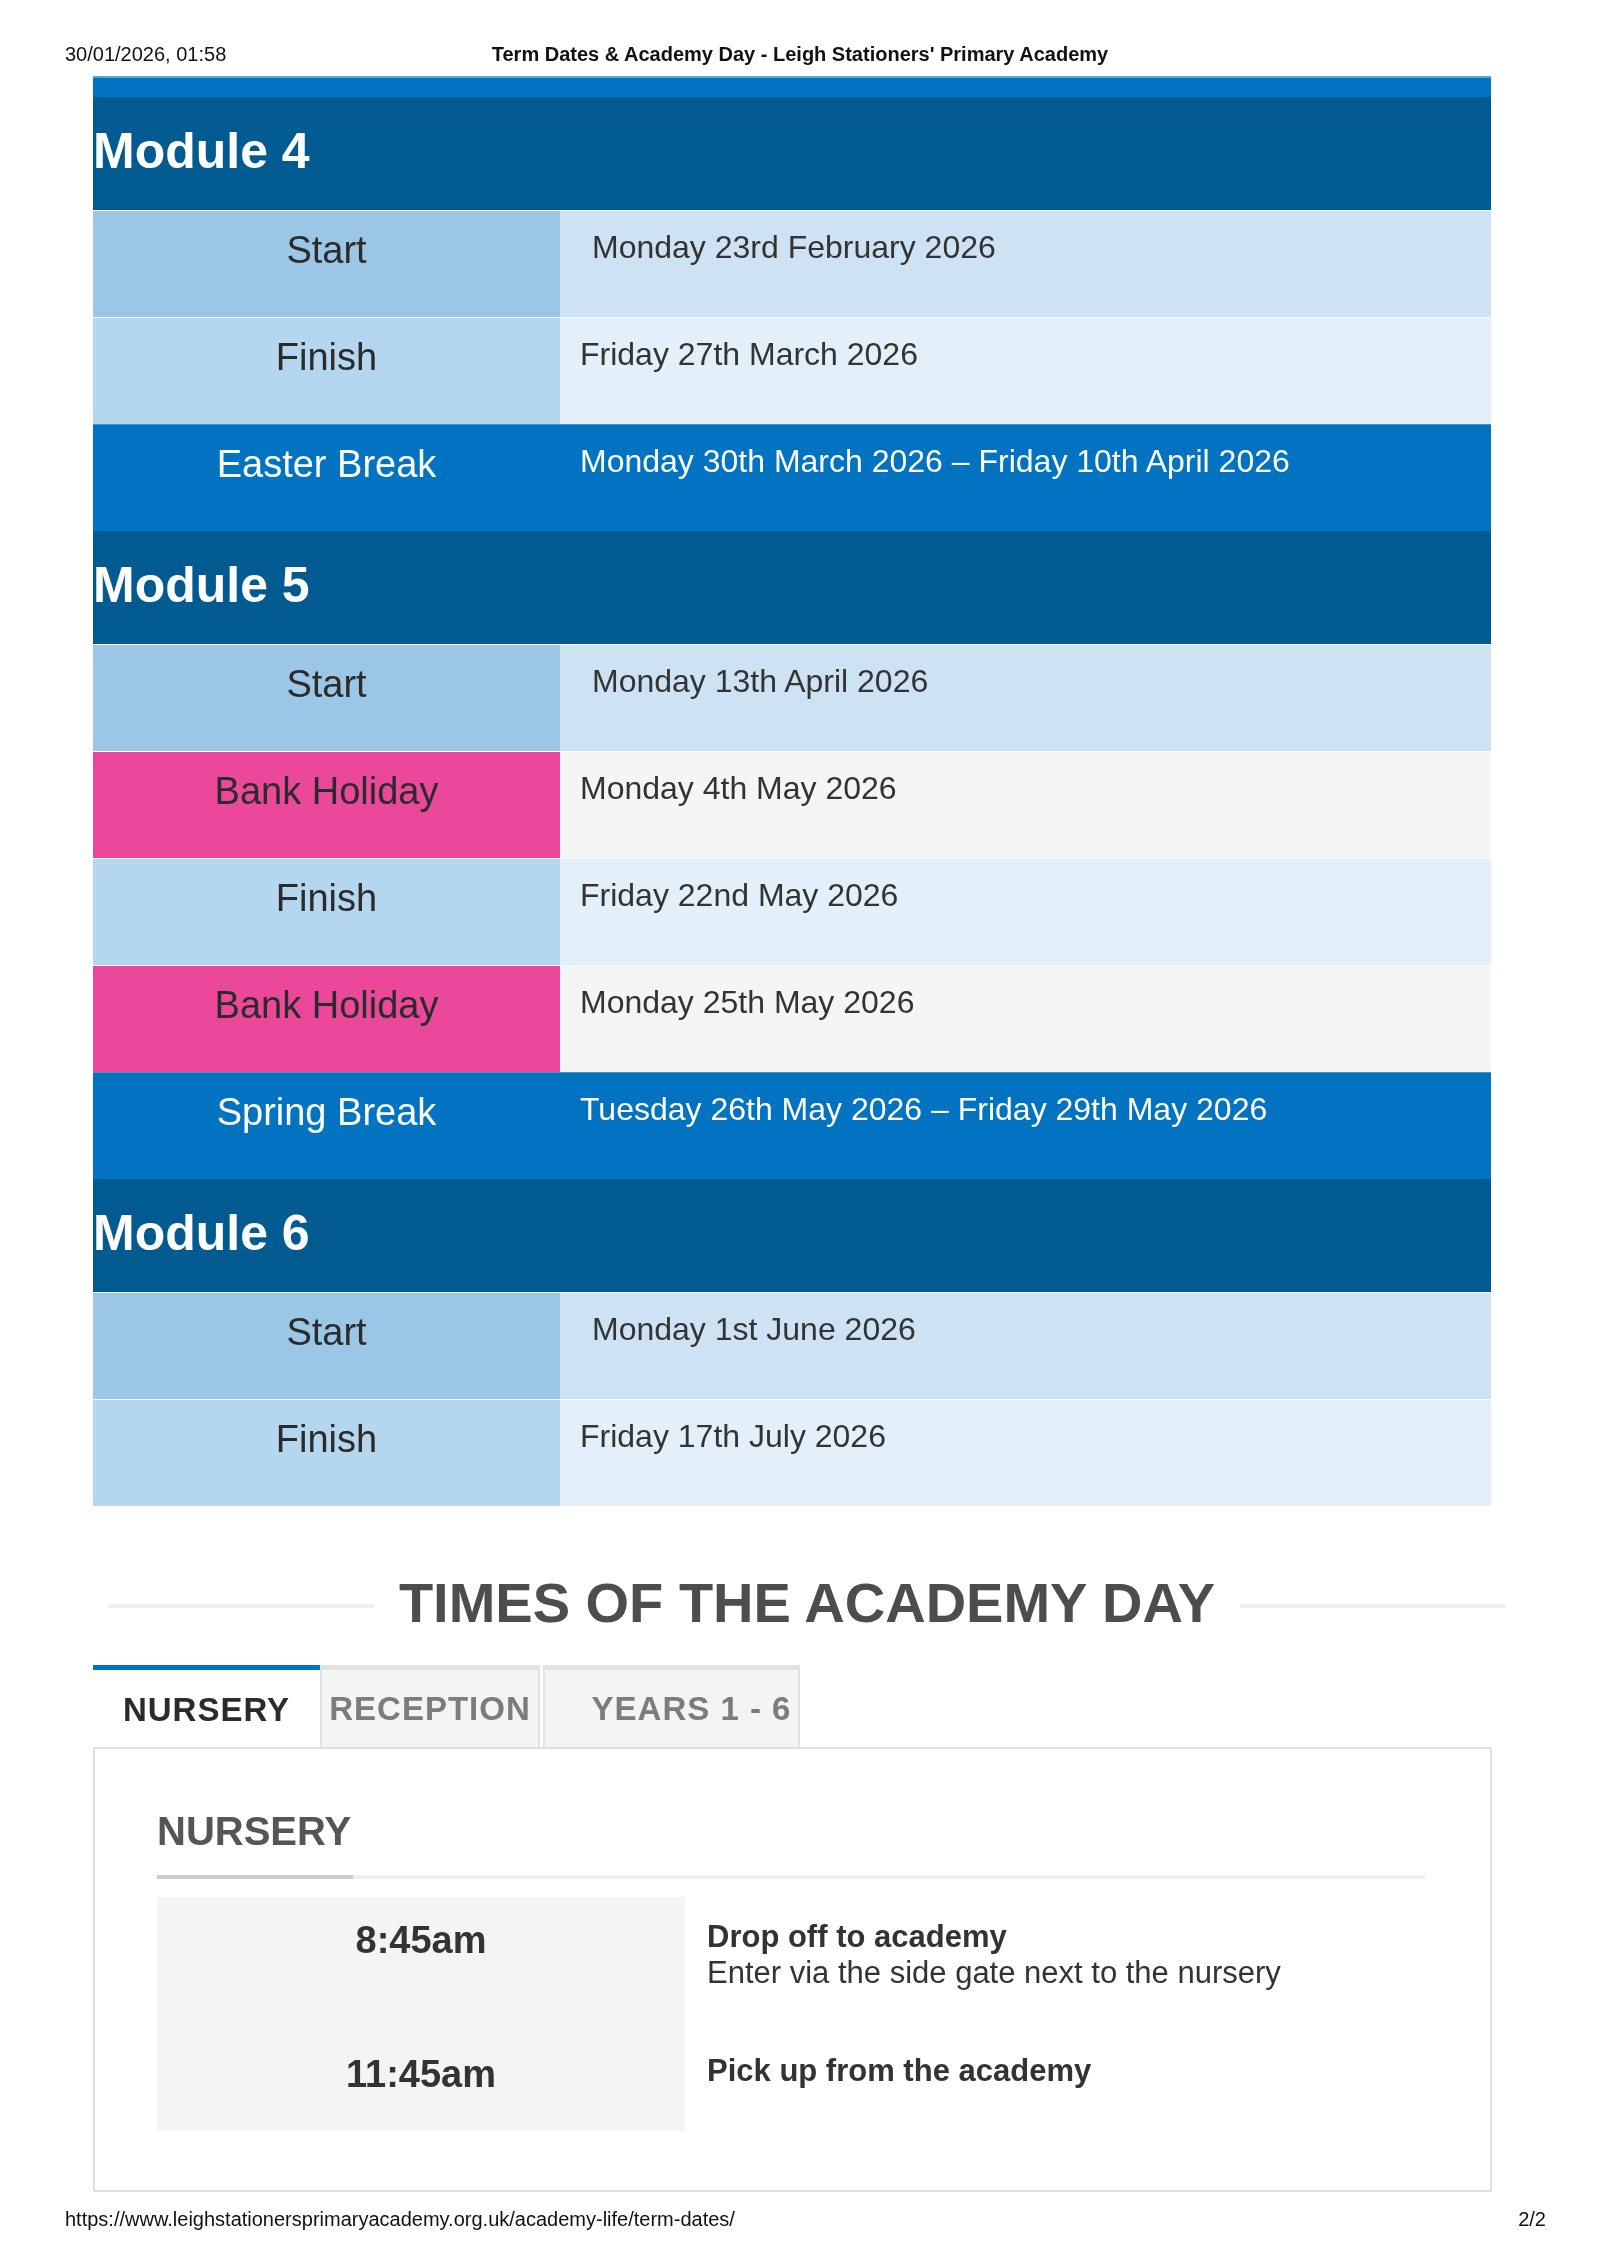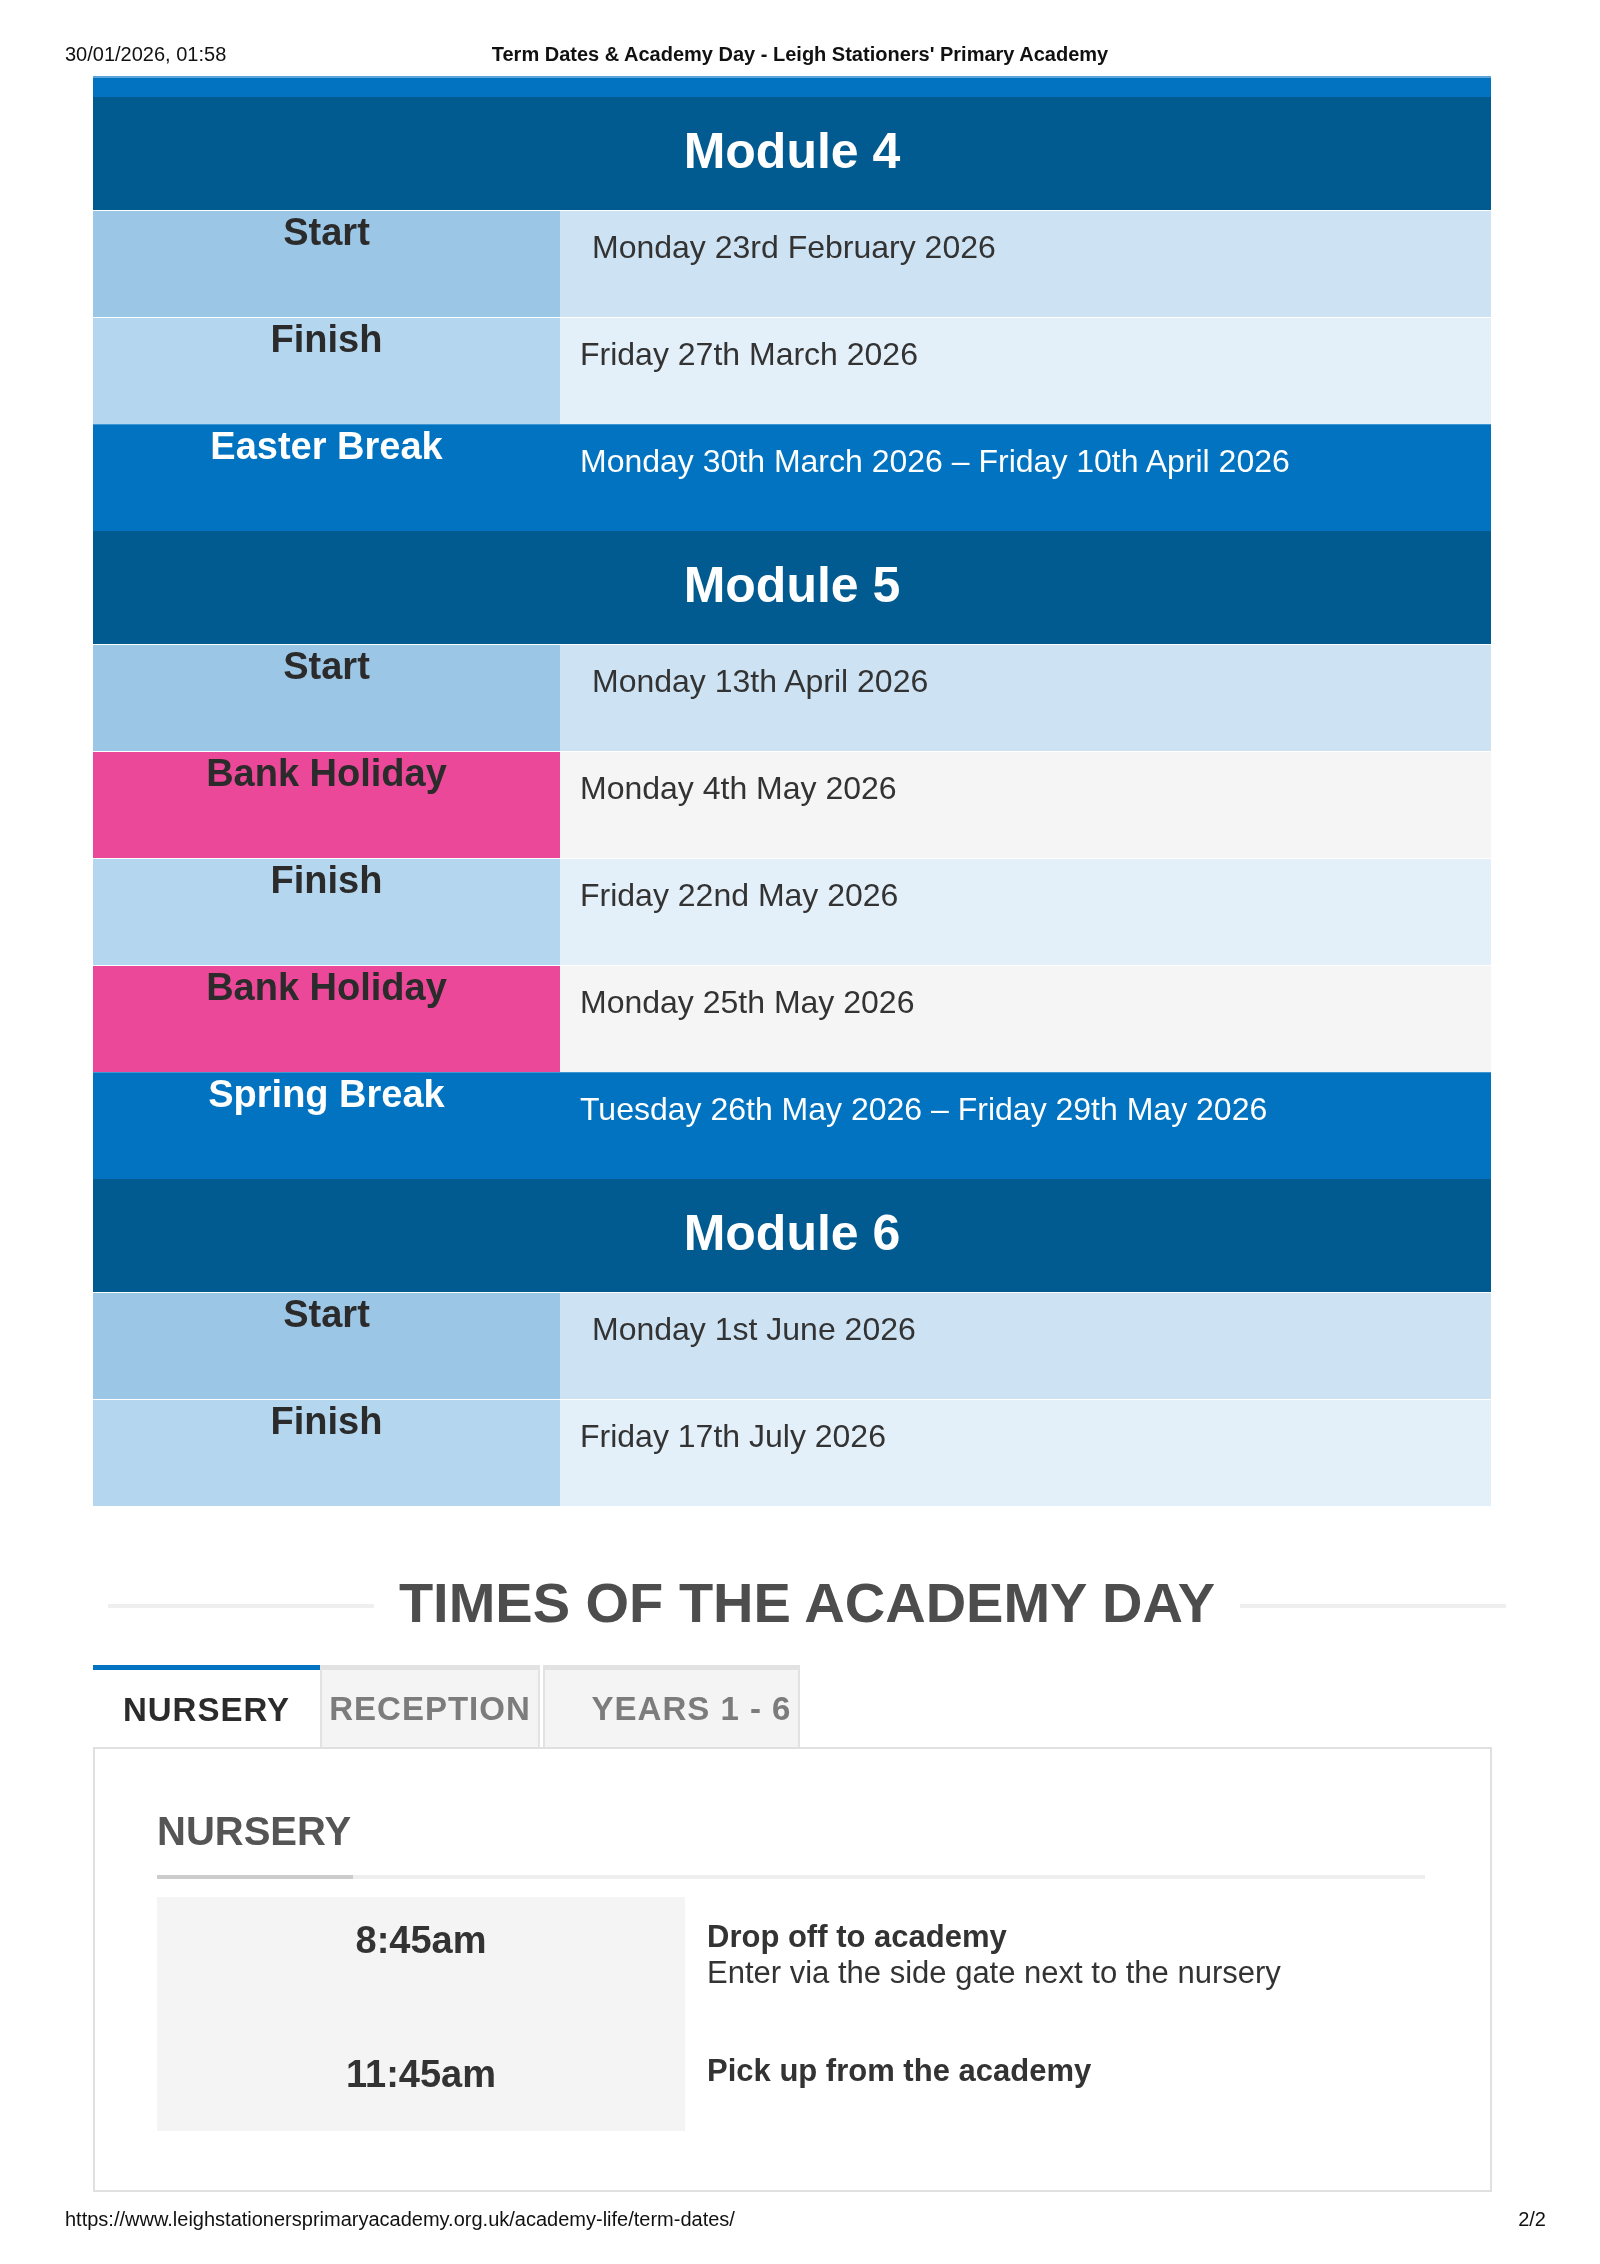--- a/index.html
+++ b/index.html
@@ -6,23 +6,23 @@
   html, body { width:1600px; height:2264px; background:#ffffff; font-family:"Liberation Sans", sans-serif; overflow:hidden; }
   .print-header { position:absolute; top:0; left:0; width:1600px; height:55px; font-size:20px; color:#111; }
   .print-header .date { position:absolute; left:65px; top:43px; }
   .print-header .title { position:absolute; left:0; width:1600px; top:43px; text-align:center;font-weight:bold; }
   .print-footer { position:absolute; top:2190px; left:0; width:1600px; font-size:20px; color:#111; }
   .print-footer .url { position:absolute; left:65px; top:18px; }
   .print-footer .page { position:absolute; right:54px; top:18px; }
 
   .term-table { position:absolute; left:93px; top:76px; width:1398px; }
   .top-strip { height:21px; background:#0173c0; border-top:2px solid #5aa6dc; }
-  .module-row { height:113px; background:#015a90; color:#fff; font-weight:bold; font-size:50px; text-align:center; line-height:108px; }
+  .module-row { height:113px; background:#015a90; color:#fff; font-weight:bold; font-size:50px; line-height:108px; }
   .data-row { display:flex; height:107px; border-top:1px solid rgba(255,255,255,0.25); }
-  .data-row .label { width:467px; text-align:center; font-weight:bold; font-size:38px; color:#2b2b2b; }
+  .data-row .label { width:467px; text-align:center; font-weight:normal; font-size:38px; padding-top:18px; color:#2b2b2b; }
   .data-row .value { flex:1; font-size:32px; padding-left:20px; padding-top:18px; color:#333; }
   .row-start .label { background:#9cc6e6; }
   .row-start .value { background:#cde3f3;padding-left:32px; }
   .row-finish .label { background:#b4d6ee; }
   .row-finish .value { background:#e4f0f9; }
   .row-holiday .label { background:#ec4899; }
   .row-holiday .value { background:#f5f5f5; }
   .row-break { background:#0173c0; }
   .row-break .label, .row-break .value { color:#fff; }
 

